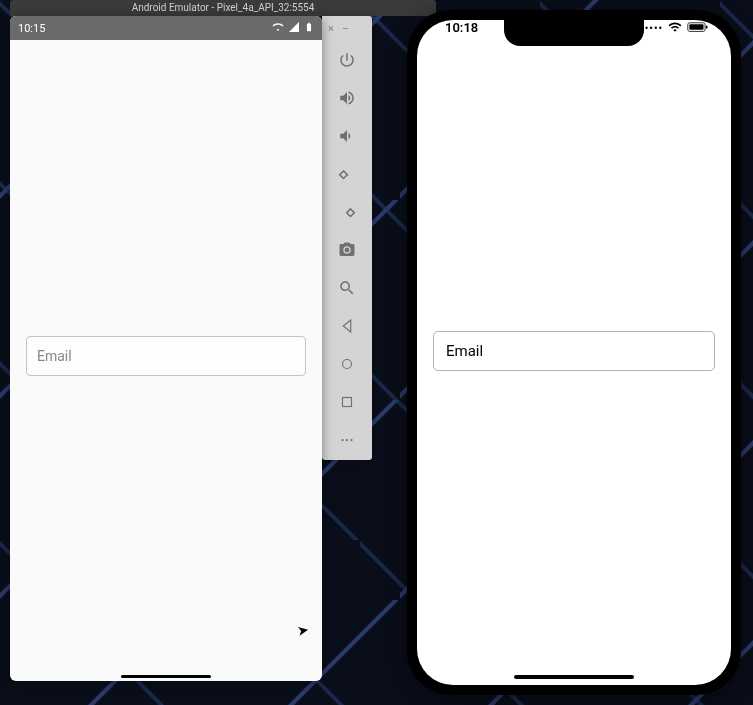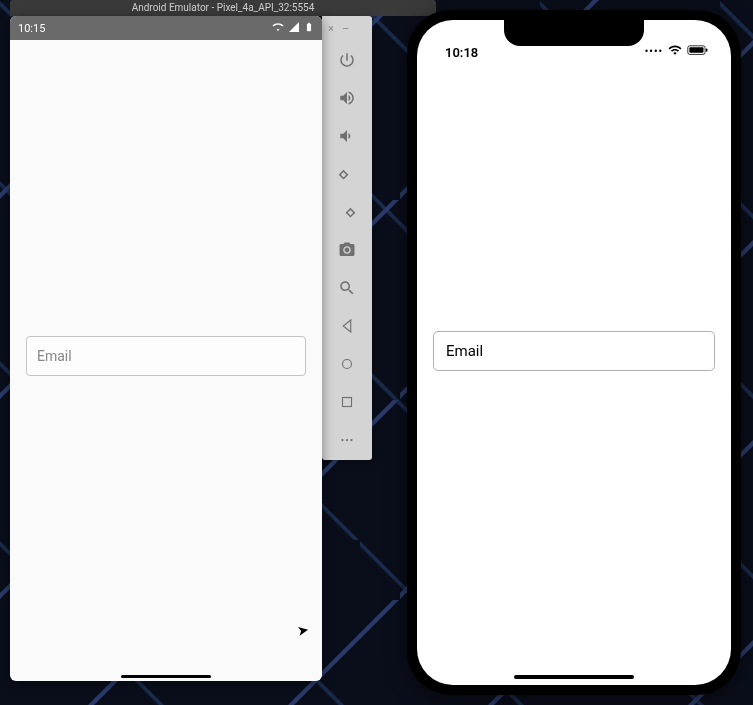--- a/index.html
+++ b/index.html
@@ -141,21 +141,21 @@
       background: #000;
       border-radius: 0 0 16px 16px;
       z-index: 10;
     }
     .ios-statusbar {
       position: absolute;
       top: 0; left: 0; right: 0;
       height: 40px;
       display: flex;
       justify-content: space-between;
-      align-items: flex-end;
+      align-items: flex-start;
       padding: 0 22px 0 28px;
       font-size: 13px;
       font-weight: 600;
       color: #000;
     }
     .ios-statusbar .right { display:flex; gap:5px; align-items:center; }
     .ios-content {
       position: absolute;
       inset: 0;
       display: flex;

